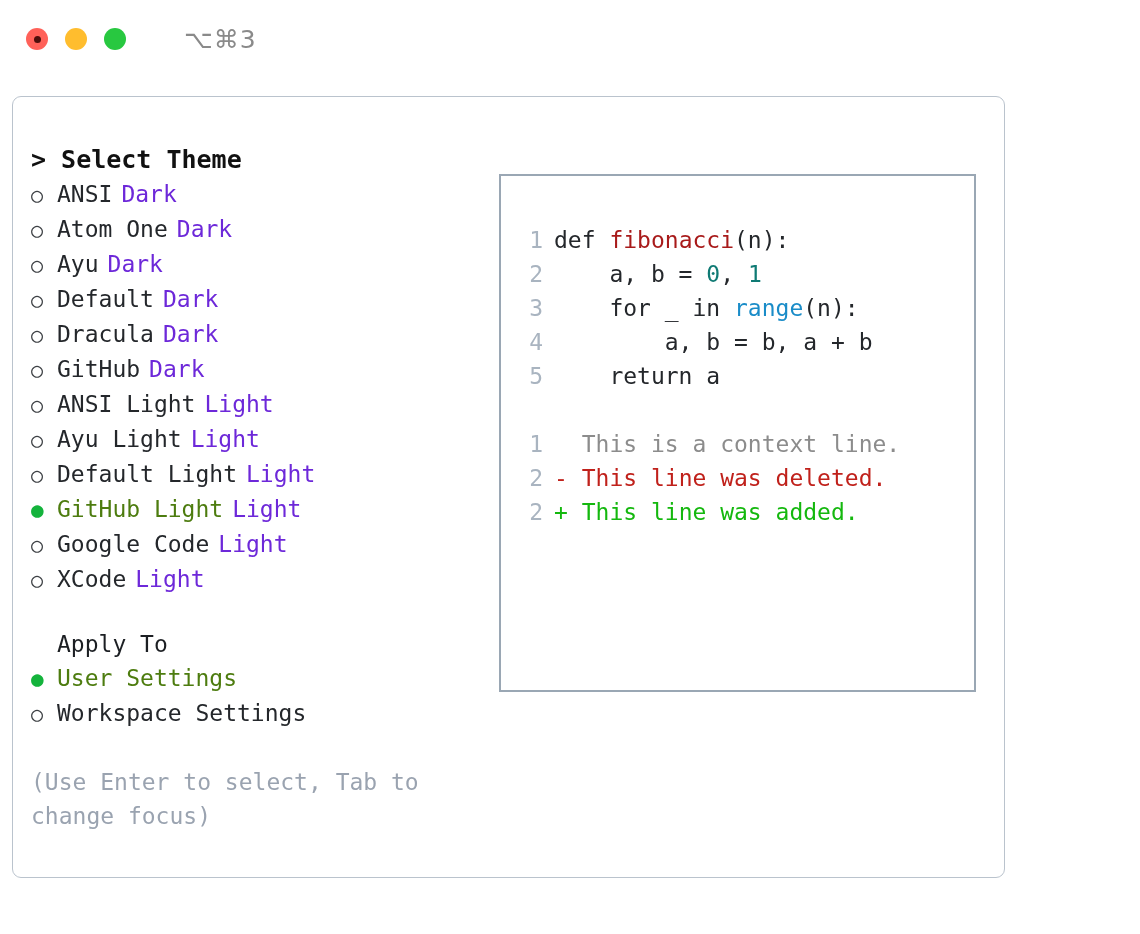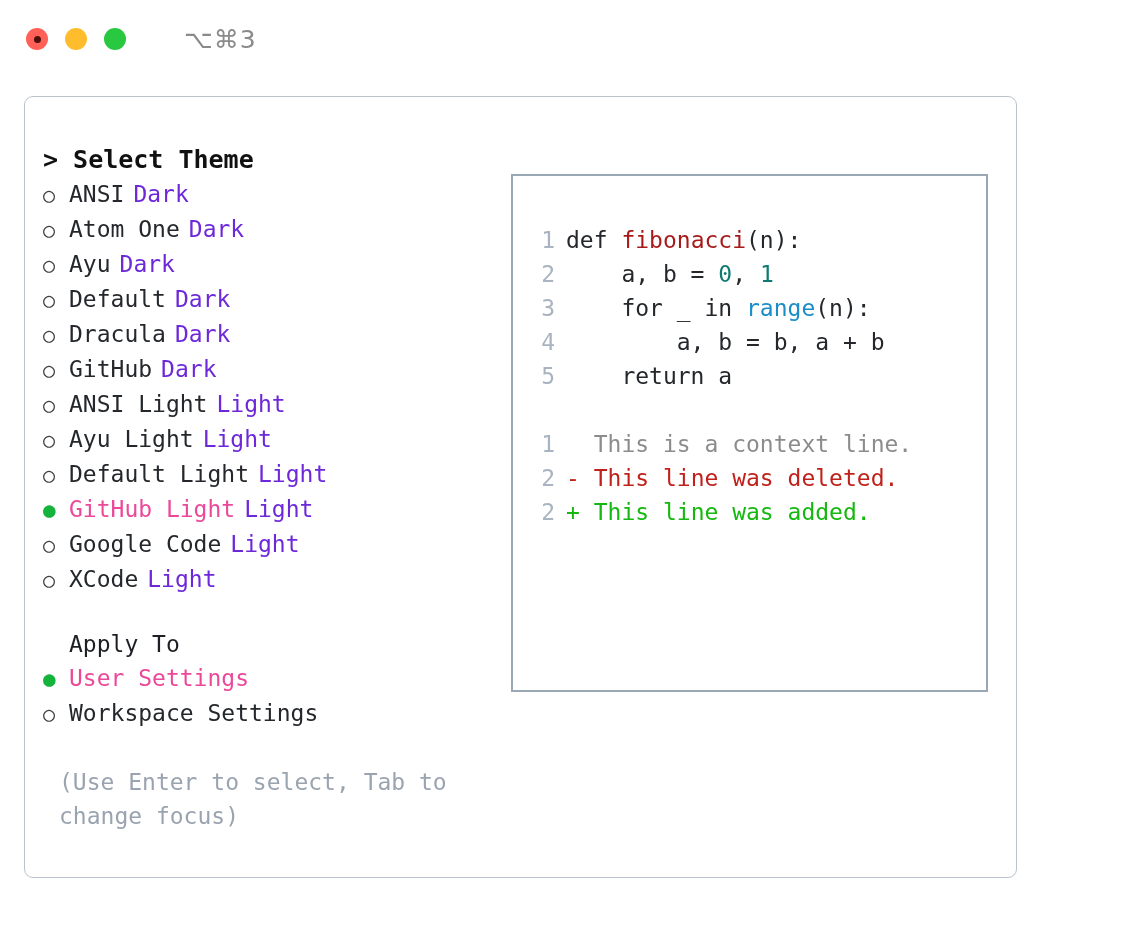--- a/index.html
+++ b/index.html
@@ -60,21 +60,21 @@
     font-size: 25px;
     color: #8a8a8a;
     font-family: "DejaVu Sans", "Liberation Sans", sans-serif;
     letter-spacing: 1px;
     font-weight: 500;
   }
 
   
   #panel {
     position: absolute;
-    left: 24px;
+    left: 12px;
     top: 96px;
     width: 993px;
     height: 782px;
     border: 1.5px solid #bac3cd;
     border-radius: 9px;
     box-sizing: border-box;
     background: #ffffff;
   }
 
   #panel-inner {
@@ -110,41 +110,40 @@
   }
   .bullet {
     width: 26px;
     flex: 0 0 26px;
     font-size: 20px;
     color: #3d4044;
     line-height: 34px;
   }
   .bullet.sel { color: #14b33c; font-size: 21px; }
   .opt-label { color: #24272b; }
-  .opt.selected .opt-label { color: #ec4899; }
+  .opt.selected .opt-label { color: #4d7c0f; }
   .opt-variant { color: #6d28d9; margin-left: 9px; }
 
   .section-title {
     font-size: 23px;
     color: #1c1f23;
     line-height: 34px;
     padding-left: 26px;
     white-space: pre;
   }
 
   .spacer-sm { height: 30px; }
   .spacer-md { height: 34px; }
 
   #hint {
     font-size: 23px;
     color: #9aa3b0;
     line-height: 34px;
     width: 400px;
     white-space: normal;
-    margin-left: 16px;
   }
 
   
   #right-col {
     flex: 1;
     padding-left: 8px;
     box-sizing: border-box;
   }
   #preview-title {
     font-size: 25px;

